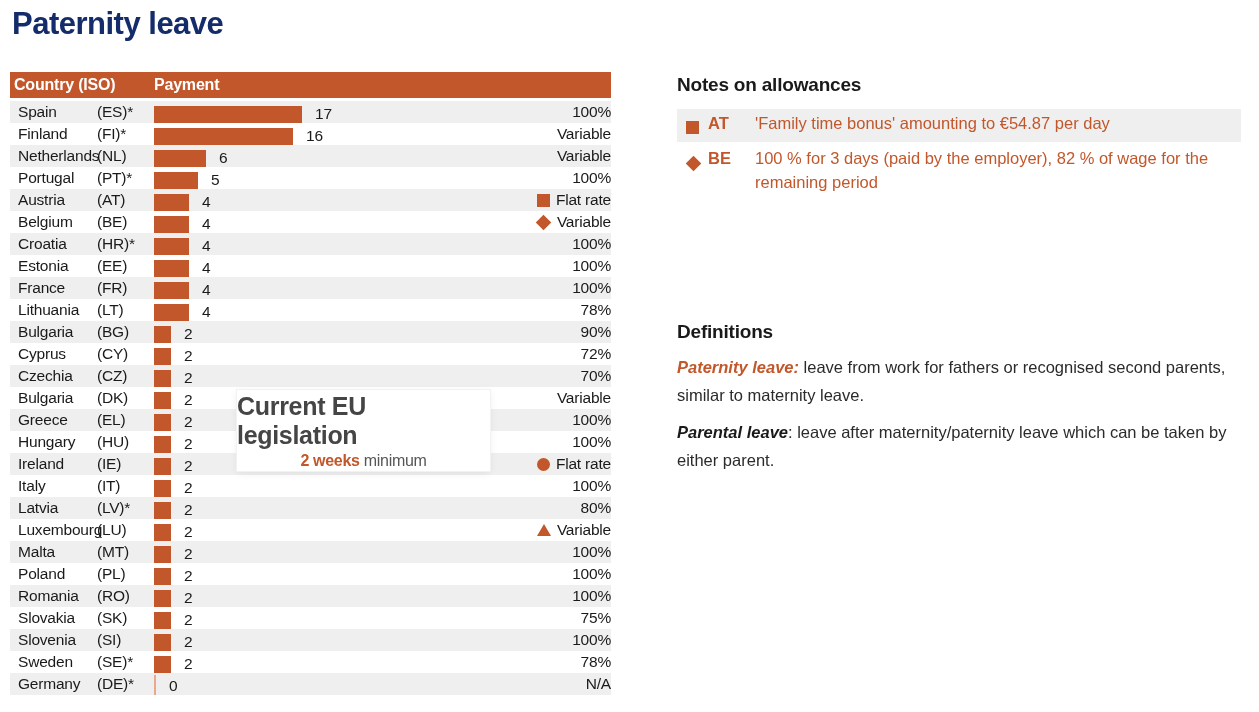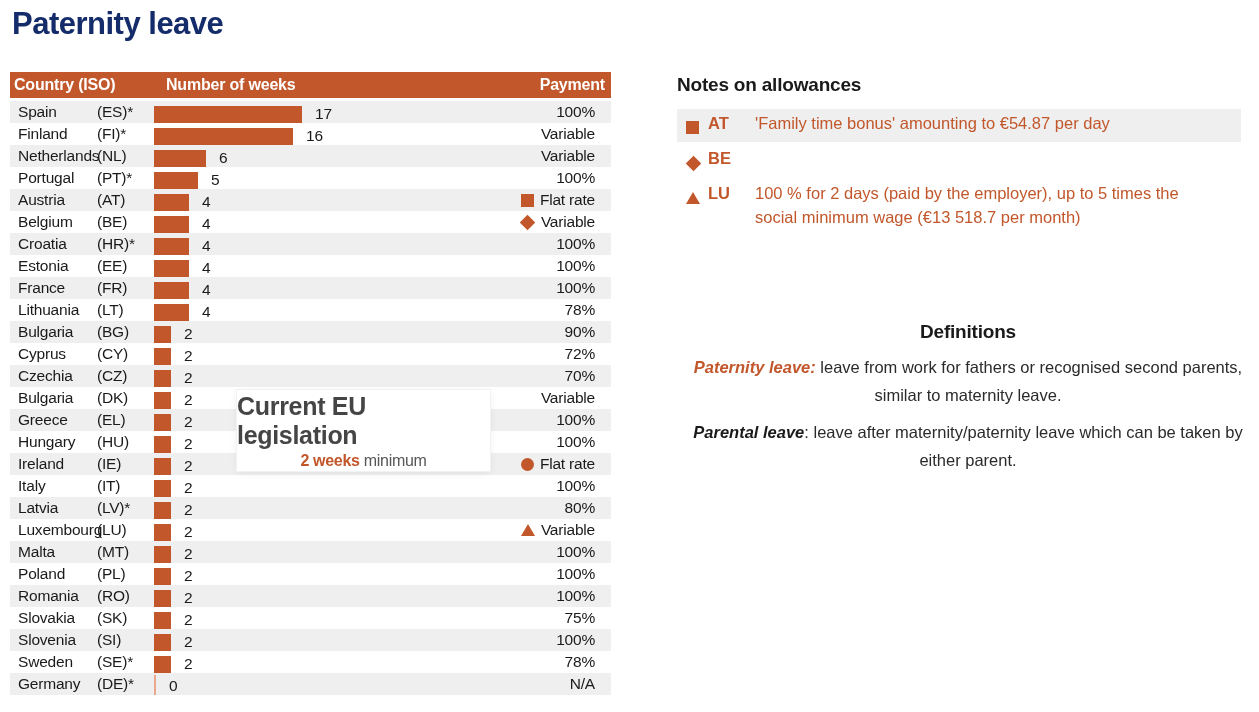--- a/index.html
+++ b/index.html
@@ -39,21 +39,21 @@
   .crow{
     display:flex;align-items:center;height:22px;font-size:15.5px;
   }
   .crow.stripe{background:var(--stripe);}
   .cell-country{width:87px;padding-left:8px;white-space:nowrap;}
   .cell-iso{width:57px;white-space:nowrap;}
   .cell-bar{flex:1;display:flex;align-items:flex-end;height:100%;}
   .bar{height:17px;background:var(--orange);flex:none;}
   .bar.zero{width:2px;height:20px;background:var(--orange-light);}
   .bar-label{margin-left:13px;font-size:15.5px;color:var(--ink);}
-  .cell-pay{display:flex;align-items:center;gap:6px;padding-right:16px;white-space:nowrap;}
+  .cell-pay{display:flex;align-items:center;gap:6px;padding-right:0;white-space:nowrap;}
   
   .mk{display:inline-block;flex:none;}
   .mk.square{width:13px;height:13px;background:var(--orange);}
   .mk.diamond{width:11px;height:11px;background:var(--orange);transform:rotate(45deg);margin:0 2px;}
   .mk.circle{width:13px;height:13px;border-radius:50%;background:var(--orange);}
   .mk.triangle{width:0;height:0;border-left:7px solid transparent;border-right:7px solid transparent;border-bottom:12px solid var(--orange);background:none;}
   
   .annotation{
     position:absolute;left:227px;top:318px;width:253px;height:81px;
     background:#fff;z-index:5;
@@ -74,38 +74,37 @@
     display:flex;align-items:flex-start;
     padding:2px 0;margin-bottom:2px;
     font-size:16.5px;line-height:24px;color:var(--orange);
   }
   .note-row.stripe{background:var(--stripe);}
   .note-icon-cell{width:31px;padding-left:9px;padding-top:5px;flex:none;}
   .note-code{width:47px;font-weight:700;flex:none;}
   .note-text{flex:1;white-space:pre-line;}
   .definitions{
     position:absolute;left:677px;top:318px;width:582px;
-    font-size:16.5px;line-height:28px;color:#2b2b2b;text-align:center;
+    font-size:16.5px;line-height:28px;color:#2b2b2b;
   }
   .definitions-heading{font-size:19px;font-weight:700;color:var(--ink);margin-bottom:7px;letter-spacing:-0.2px;}
   .def-item{margin-bottom:9px;}
   .def-term{font-weight:700;font-style:italic;}
   .def-term.accent{color:var(--orange);}
   .def-term.dark{color:var(--ink);}
   .def-text{white-space:pre-line;}
 </style>
 </head>
 <body>
 
 <h1 class="page-title">Paternity leave</h1>
 
 <div class="chart-table">
   <div class="thead">
     <div class="th-country">Country (ISO)</div>
-    <div class="th-weeks">Number of weeks</div>
     <div class="th-payment">Payment</div>
   </div>
   <div class="rows">
       <div class="crow stripe">
         <div class="cell-country">Spain</div>
         <div class="cell-iso">(ES)*</div>
         <div class="cell-bar">
           <div class="bar" style="width: 148px;"></div>
           <span class="bar-label">17</span>
         </div>
@@ -414,26 +413,22 @@
   <div class="notes-heading">Notes on allowances</div>
   <div class="notes-list">
       <div class="note-row stripe">
         <div class="note-icon-cell"><span class="mk square"></span></div>
         <div class="note-code">AT</div>
         <div class="note-text">'Family time bonus' amounting to €54.87 per day</div>
       </div>
       <div class="note-row">
         <div class="note-icon-cell"><span class="mk diamond"></span></div>
         <div class="note-code">BE</div>
-      </div>
-      <div class="note-row">
-        <div class="note-icon-cell"><span class="mk triangle"></span></div>
-        <div class="note-code">LU</div>
-        <div class="note-text">100 % for 2 days (paid by the employer), up to 5 times the
-social minimum wage (€13 518.7 per month)</div>
+        <div class="note-text">100 % for 3 days (paid by the employer), 82 % of wage for the
+remaining period</div>
       </div>
     </div>
 </div>
 
 <div class="definitions">
   <div class="definitions-heading">Definitions</div>
   <div id="defs-list">
       <div class="def-item"><span class="def-term accent">Paternity leave:</span><span class="def-text"> leave from work for fathers or recognised second parents,
 similar to maternity leave.</span></div>
       <div class="def-item"><span class="def-term dark">Parental leave</span><span class="def-text">: leave after maternity/paternity leave which can be taken by

